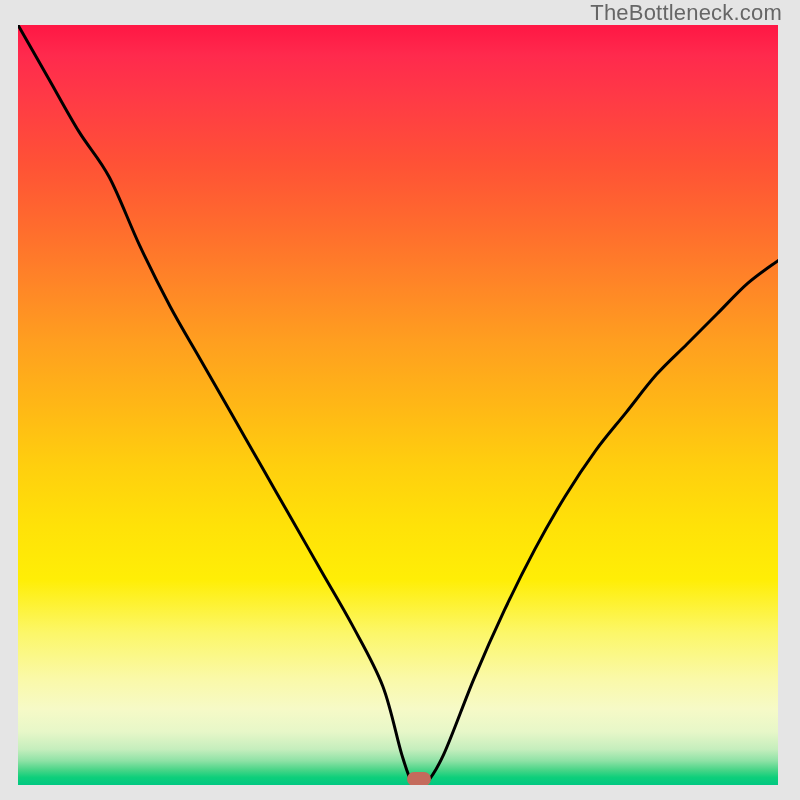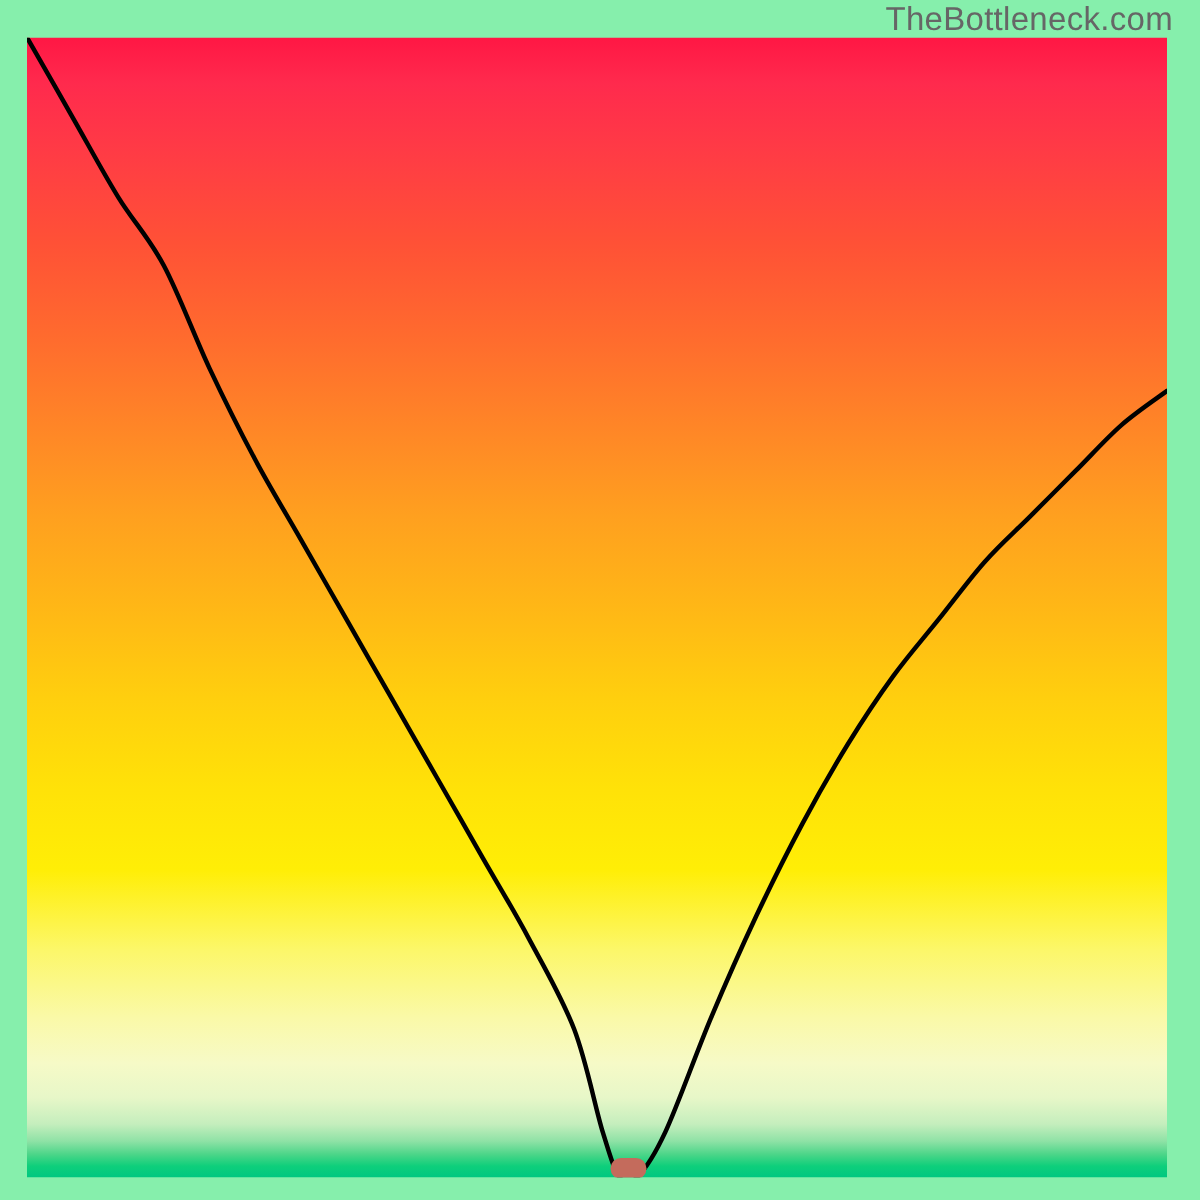--- a/index.html
+++ b/index.html
@@ -8,21 +8,21 @@
     width: 800px;
     height: 800px;
     background: #000;
     overflow: hidden;
     font-family: Arial, Helvetica, sans-serif;
   }
   .frame {
     position: relative;
     width: 800px;
     height: 800px;
-    background: #86efac;
+    background: #e5e5e5;
   }
   .watermark {
     position: absolute;
     top: 0;
     right: 18px;
     color: #666;
     font-size: 22px;
     font-weight: 400;
     letter-spacing: 0.2px;
     z-index: 5;

